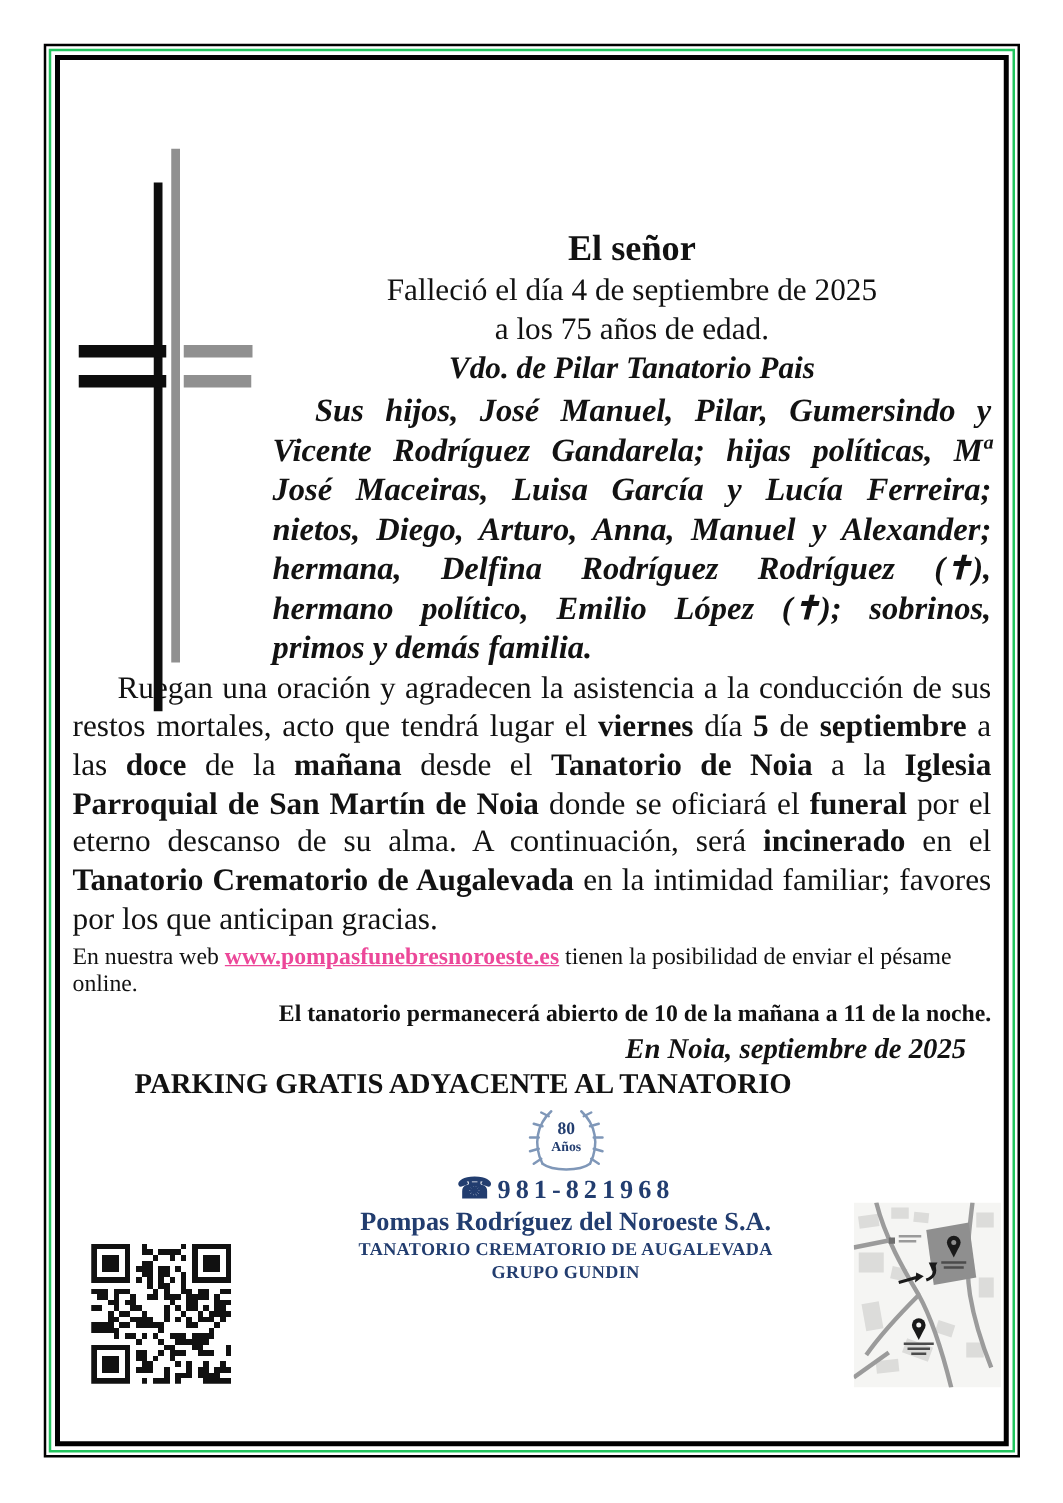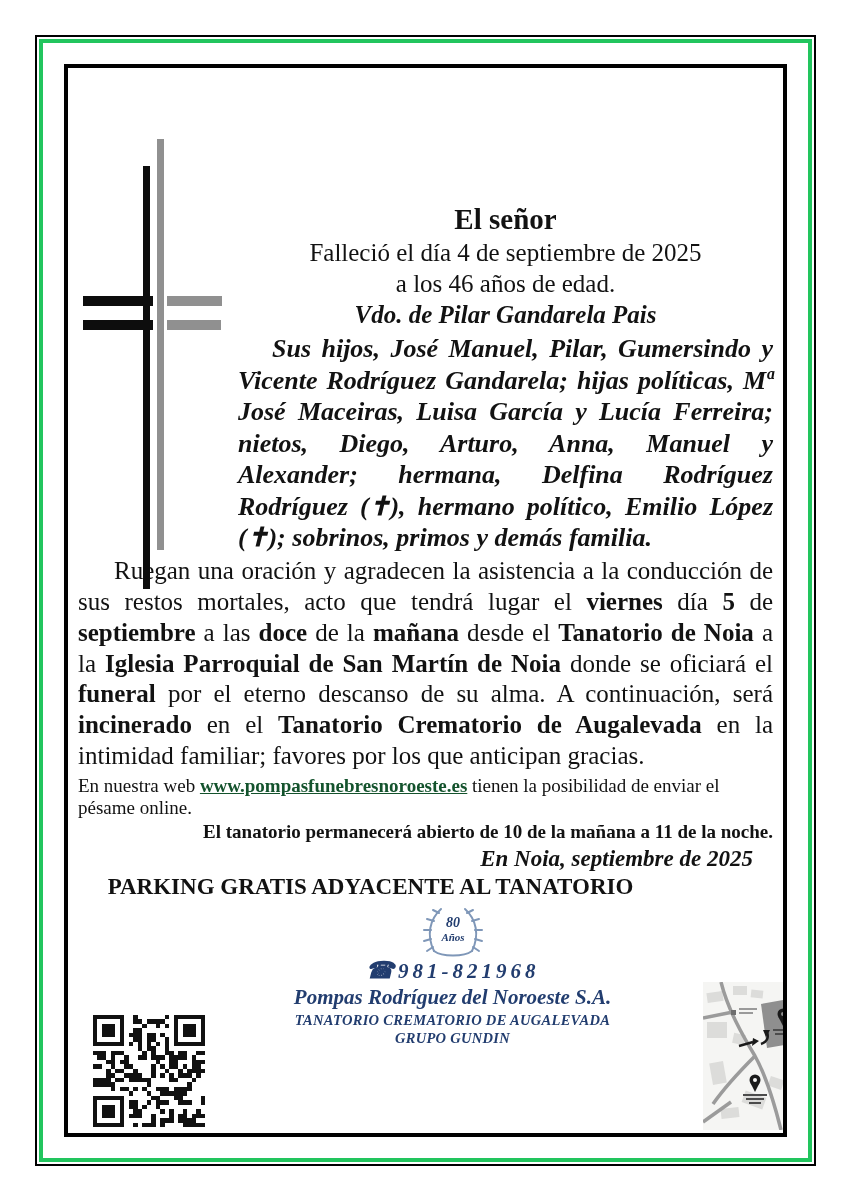--- a/index.html
+++ b/index.html
@@ -1,20 +1,20 @@
 <!DOCTYPE html>
 <html><head>
 <meta charset="utf-8">
 <style>
   html,body{margin:0;padding:0;background:#ffffff;}
   .page{position:relative;width:850px;height:1202px;background:#ffffff;
         font-family:"Liberation Serif", serif;color:#121212;overflow:hidden;}
   .frame-outer{position:absolute;left:35px;top:35px;width:781px;height:1131px;
         border:2px solid #000;box-sizing:border-box;padding:2px;}
-  .frame-mid{border:4px solid #22c55e;box-sizing:border-box;height:100%;padding:21px;}
+  .frame-mid{border:2px solid #22c55e;box-sizing:border-box;height:100%;padding:3px;}
   .frame-inner{border:4px solid #000;box-sizing:border-box;height:100%;}
   .content{position:relative;height:100%;padding:0 10px;box-sizing:border-box;overflow:hidden;}
 
   
   .cross{position:absolute;left:0;top:0;width:100%;height:100%;pointer-events:none;}
   .bar{position:absolute;}
   .bar.black{background:#0d0d0d;}
   .bar.gray{background:#909090;}
   .gv{left:89px;top:71px;width:7px;height:411px;}
   .bv{left:75px;top:98px;width:7px;height:423px;}
@@ -28,27 +28,27 @@
   .hdr-name{font-size:34px;font-weight:bold;line-height:1.2;margin:8px 0 0;}
   .hdr-death{font-size:25px;line-height:1.25;}
   .hdr-death.first{}
   .hdr-dep{font-size:25px;font-weight:bold;margin-top:3px;letter-spacing:1px;}
   .hdr-vdo{font-size:25px;font-weight:bold;font-style:italic;margin-top:2px;}
 
   .family{margin:4px 0 0 160px;font-size:26px;font-weight:bold;font-style:italic;
           line-height:1.21;text-align:justify;text-indent:34px;}
   .announcement{margin:3px 0 0;font-size:25px;line-height:1.23;text-align:justify;text-indent:36px;}
   .web-line{margin:3px 0 0;font-size:19px;line-height:1.18;}
-  .weblink{color:#14532d;text-decoration:underline;font-weight:bold;cursor:pointer;}
+  .weblink{color:#ec4899;text-decoration:underline;font-weight:bold;cursor:pointer;}
   .hours-line{margin:1px 0 0;font-size:19px;font-weight:bold;line-height:1.18;text-align:right;}
   .casa{margin:4px 0 0;font-size:27px;font-weight:bold;text-align:center;line-height:1.15;}
   .place-date{margin:3px 20px 0 0;font-size:23px;font-weight:bold;font-style:italic;text-align:right;line-height:1.1;}
   .parking{margin:3px 110px 0 0;font-size:23px;font-weight:bold;text-align:center;line-height:1.15;}
 
-  .footer-center{width:360px;margin:2px auto 0;transform:translateX(27px);text-align:center;color:#223d6f;font-style:italic;}
+  .footer-center{width:360px;margin:2px auto 0;transform:translateX(27px);text-align:center;color:#223d6f;}
   .wreath{display:block;margin:0 auto;}
   .phone-row{font-size:21px;font-weight:bold;margin-top:-2px;}
   .phone-icon{font-size:23px;margin-right:4px;}
   .phone-num{letter-spacing:4px;}
   .company{font-size:21px;font-weight:bold;margin-top:1px;}
   .facility{font-size:14.5px;font-weight:bold;margin-top:2px;letter-spacing:.3px;}
   .group{font-size:14.5px;font-weight:bold;margin-top:1px;letter-spacing:.3px;}
 
   .qr{position:absolute;left:25px;top:947px;width:112px;height:112px;}
   .qr svg{width:100%;height:100%;fill:#111;}
@@ -68,22 +68,22 @@
             <div class="bar black bv"></div>
             <div class="bar black hub"></div>
             <div class="bar gray hug"></div>
             <div class="bar black hlb"></div>
             <div class="bar gray hlg"></div>
           </div>
 
           <div class="header">
             <div class="hdr-honorific">El señor</div>
             <div class="hdr-death first">Falleció el día 4 de septiembre de 2025</div>
-            <div class="hdr-death">a los 46 años de edad.</div>
-            <div class="hdr-vdo">Vdo. de Pilar Gandarela Pais</div>
+            <div class="hdr-death">a los 75 años de edad.</div>
+            <div class="hdr-vdo">Vdo. de Pilar Tanatorio Pais</div>
           </div>
 
           <p class="family">Sus hijos, José Manuel, Pilar, Gumersindo y Vicente Rodríguez Gandarela; hijas políticas, Mª José Maceiras, Luisa García y Lucía Ferreira; nietos, Diego, Arturo, Anna, Manuel y Alexander; hermana, Delfina Rodríguez Rodríguez (✝), hermano político, Emilio López (✝); sobrinos, primos y demás familia.</p>
 
           <p class="announcement"><span>Ruegan una oración y agradecen la asistencia a la conducción de sus restos mortales, acto que tendrá lugar el </span><span style="font-weight: bold;">viernes</span><span> día </span><span style="font-weight: bold;">5</span><span> de </span><span style="font-weight: bold;">septiembre</span><span> a las </span><span style="font-weight: bold;">doce</span><span> de la </span><span style="font-weight: bold;">mañana</span><span> desde el </span><span style="font-weight: bold;">Tanatorio de Noia</span><span> a la </span><span style="font-weight: bold;">Iglesia Parroquial de San Martín de Noia</span><span> donde se oficiará el </span><span style="font-weight: bold;">funeral</span><span> por el eterno descanso de su alma. A continuación, será </span><span style="font-weight: bold;">incinerado</span><span> en el </span><span style="font-weight: bold;">Tanatorio Crematorio de Augalevada</span><span> en la intimidad familiar; favores por los que anticipan gracias.</span></p>
 
           <p class="web-line"><span>En nuestra web </span><a class="weblink">www.pompasfunebresnoroeste.es</a><span> tienen la posibilidad de enviar el pésame online.</span></p>
           <p class="hours-line">El tanatorio permanecerá abierto de 10 de la mañana a 11 de la noche.</p>
 
           <p class="place-date">En Noia, septiembre de 2025</p>

